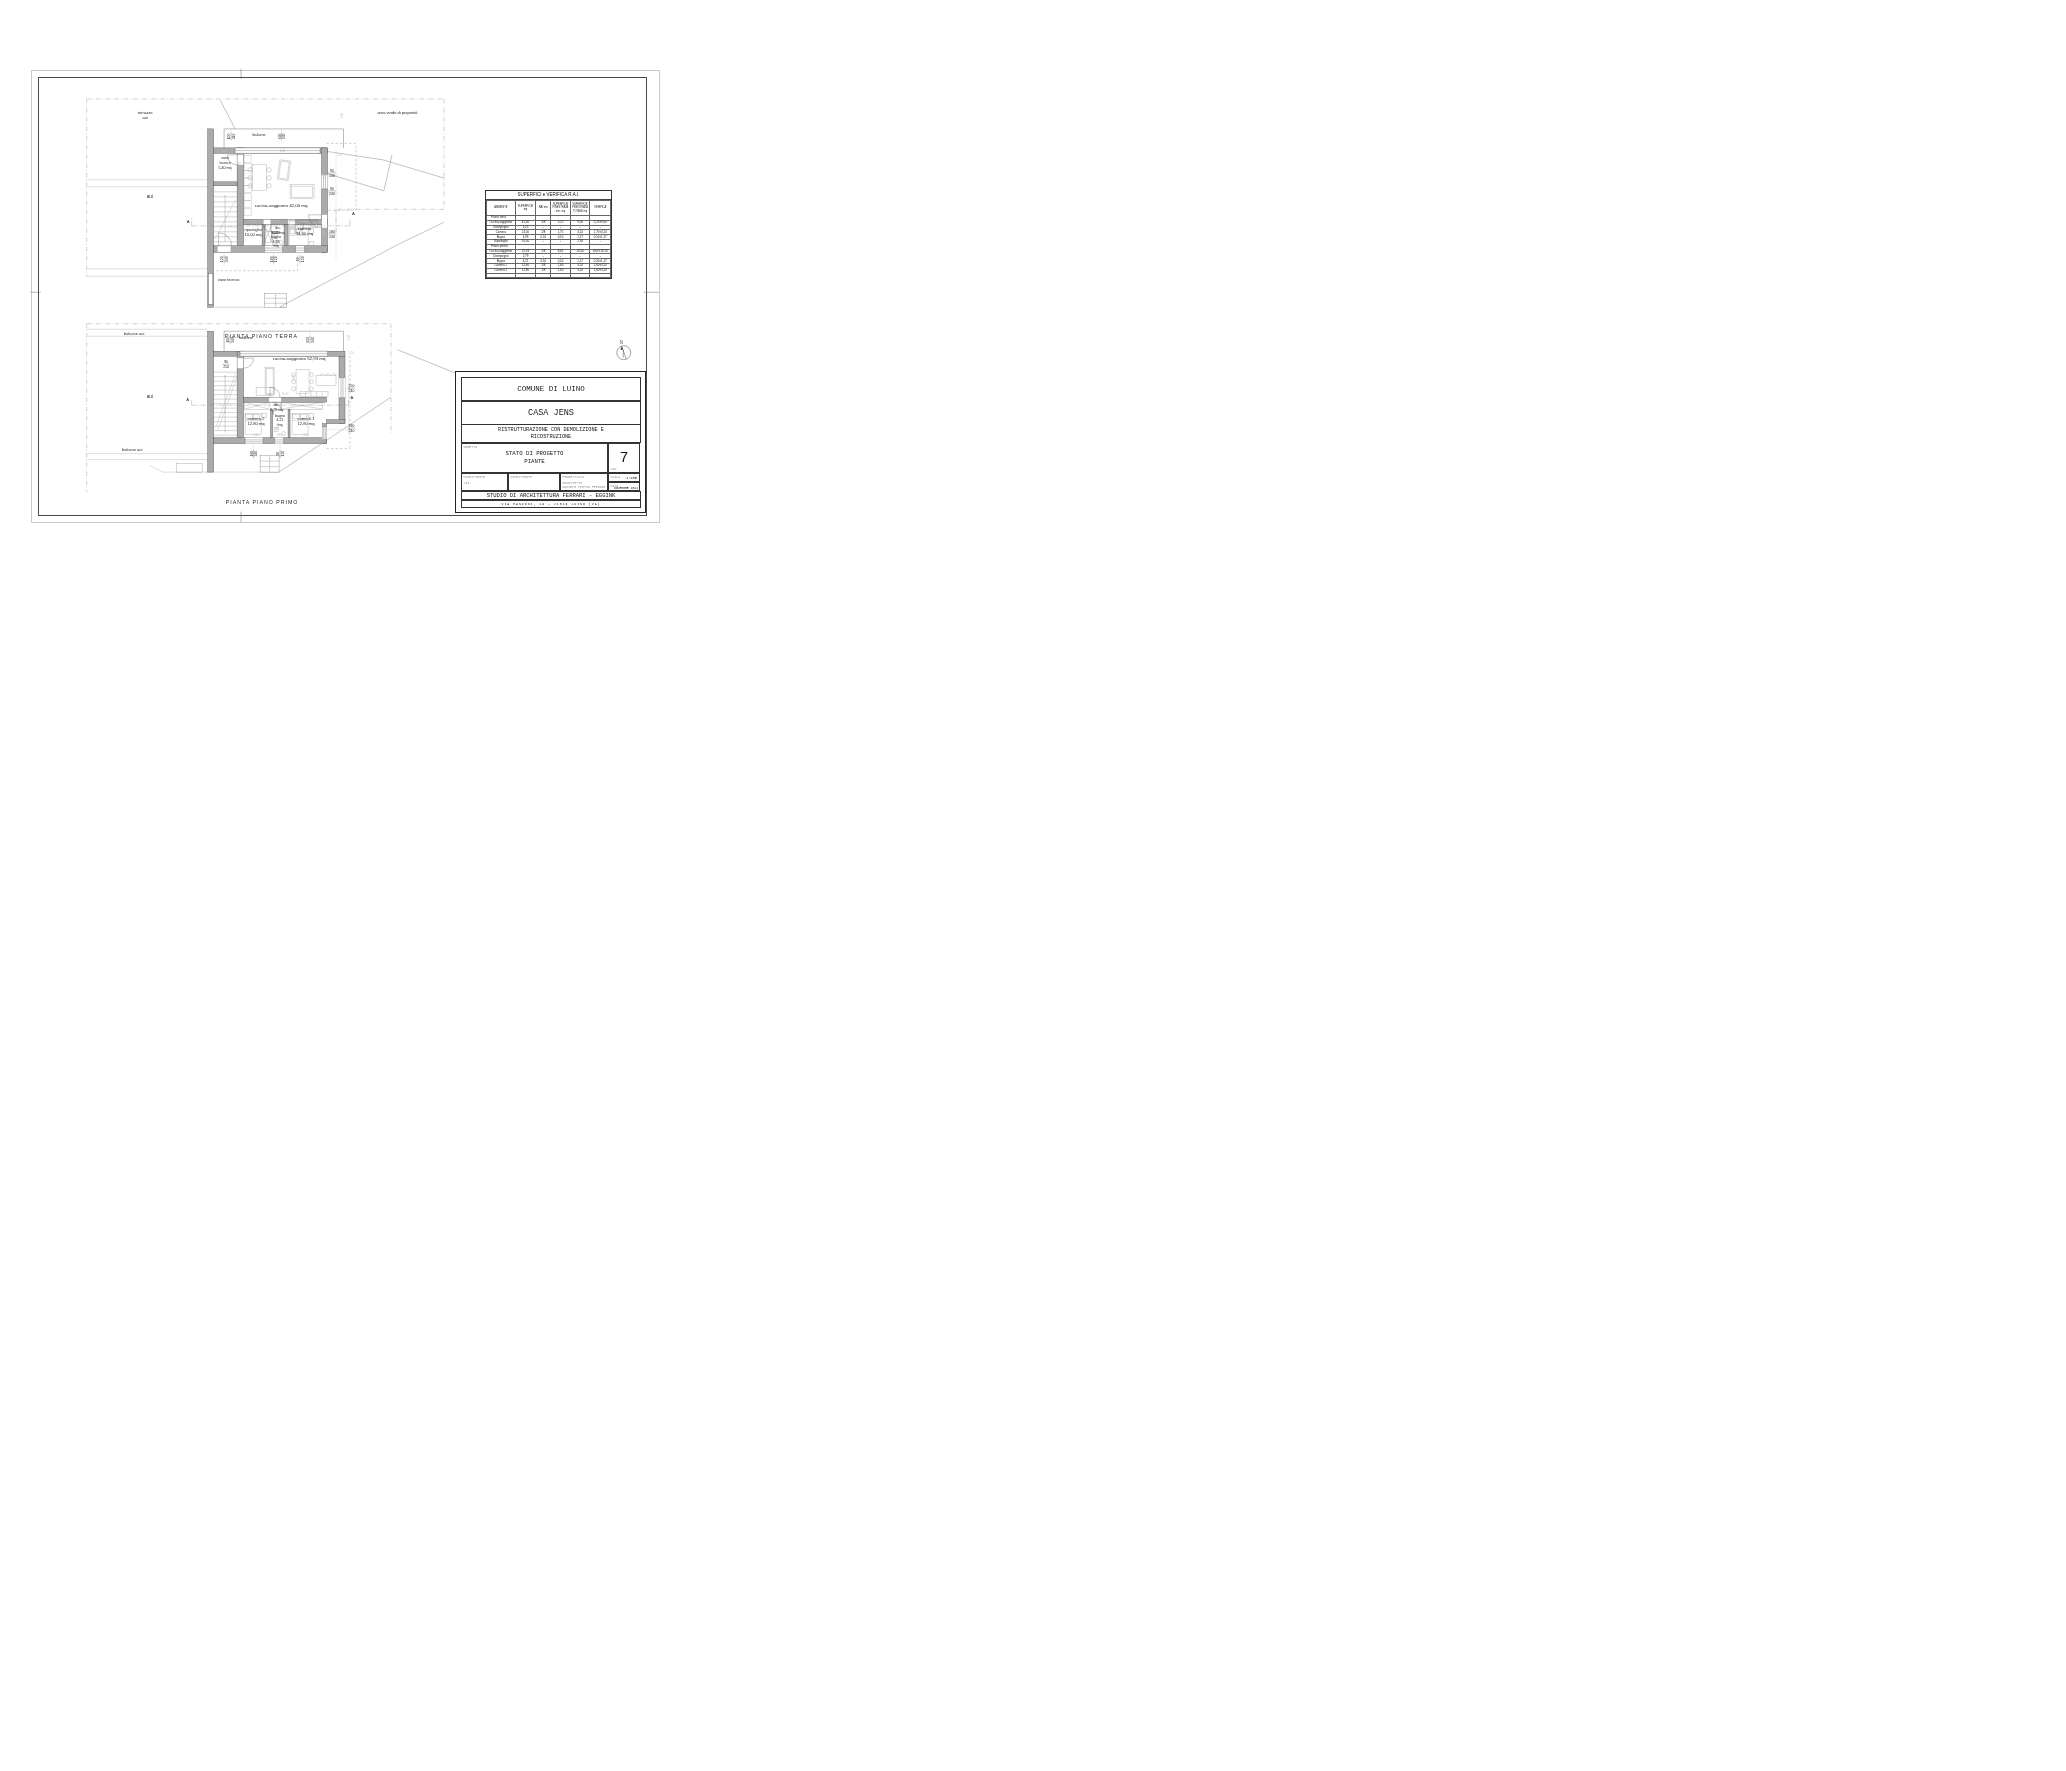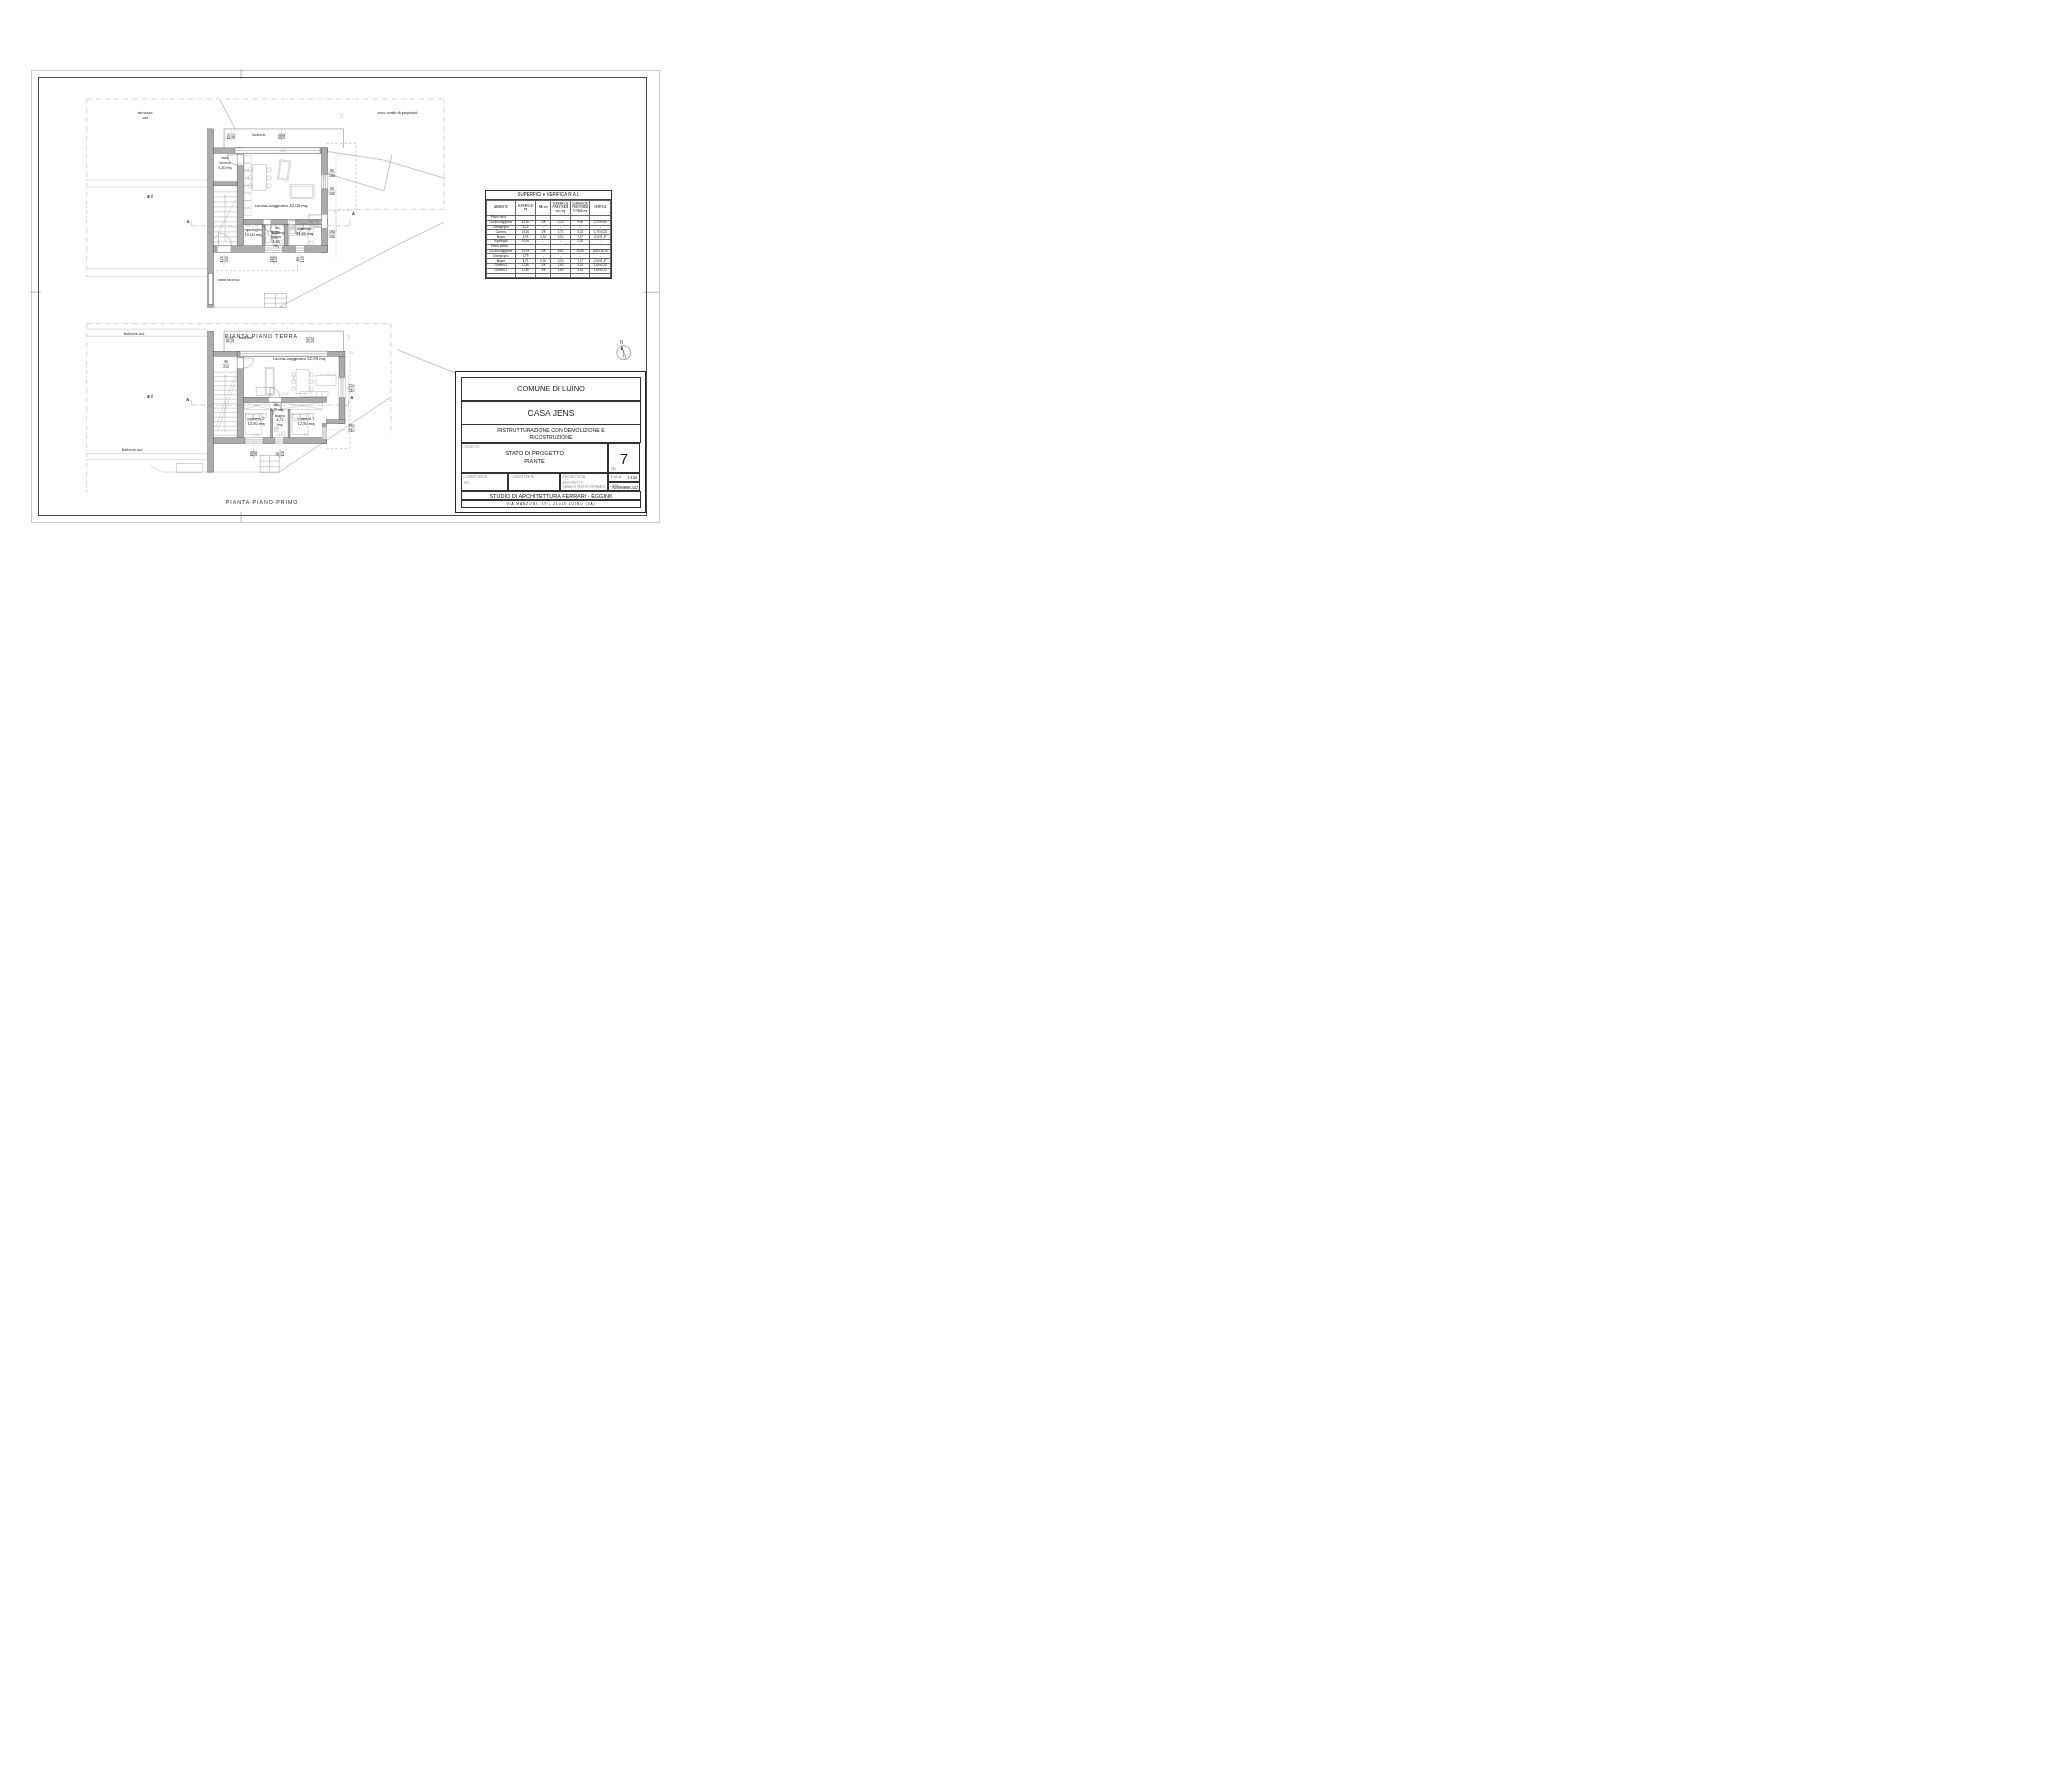--- a/index.html
+++ b/index.html
@@ -20,21 +20,21 @@
   table.rai th{font-weight:normal;font-size:2.6px;color:#222;border:0.4px solid #666;
         padding:0.5px 0;line-height:1.25;height:13px;}
   table.rai td{font-size:2.9px;color:#222;border:0.4px solid #666;text-align:center;
         height:3.8px;padding:0;line-height:1;}
   table.rai td.section{text-align:left;padding-left:4px;font-size:3.1px;}
 
   
   .tb{position:absolute;background:#fff;box-sizing:border-box;}
   .tb-outer{left:455px;top:371px;width:191px;height:142px;border:0.9px solid #222;}
   .tb-box{position:absolute;border:0.5px solid #333;box-sizing:border-box;
-        display:flex;align-items:center;justify-content:center;text-align:center;}
+        display:flex;align-items:center;justify-content:center;text-align:center;font-family:Liberation Mono, monospace;}
   .tb-label{position:absolute;font-size:3.1px;color:#8f8f8f;letter-spacing:0.1px;}
   .tb-val{color:#111;}
 </style>
 </head>
 <body>
 
 <div class="page">
   <div class="outer-border"></div>
   <div class="inner-border"></div>
 

